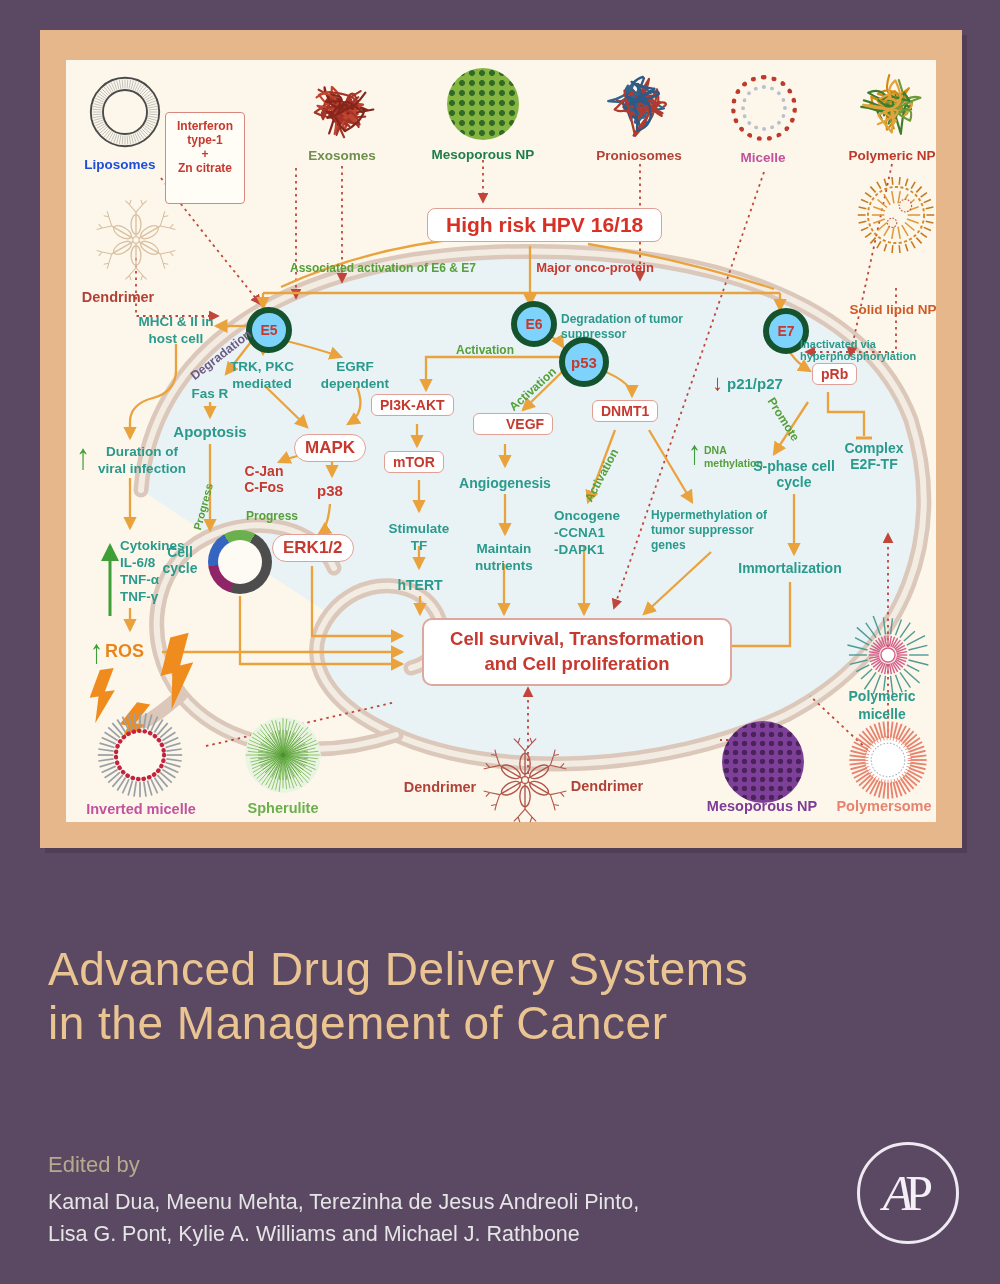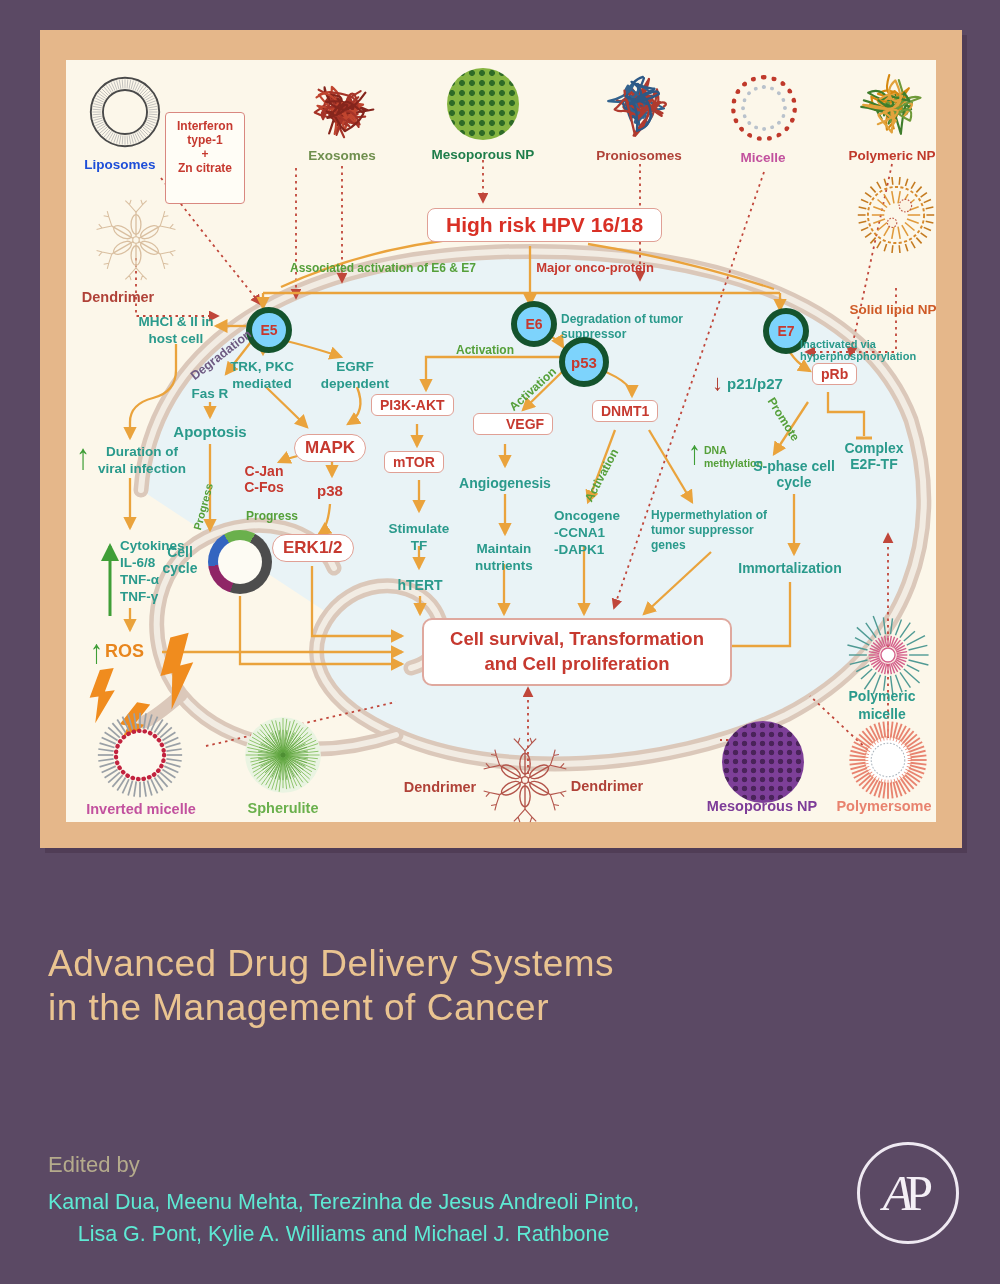--- a/index.html
+++ b/index.html
@@ -18,23 +18,23 @@
   .rbox{background:#fff;border:1.5px solid #e0a095;border-radius:14px;padding:3px 10px;color:#c6392f;font-size:17px;}
   .ncirc{width:34px;height:34px;border-radius:50%;border:6px solid #14532d;background:#7dd3fc;color:#c6392f;font-size:14px;display:flex;align-items:center;justify-content:center;}
   .line2 span{display:block;}
   .dots-green{background-color:#85b441;background-image:radial-gradient(#2f6b27 2.6px,rgba(0,0,0,0) 3.3px);background-size:10px 10px;border-radius:50%;}
   .dots-purple{background-color:#7d3f98;background-image:radial-gradient(#4a235a 2.4px,rgba(0,0,0,0) 3.1px);background-size:9px 9px;border-radius:50%;}
   .micelle-ring{border:5px dotted #c0392b;border-radius:50%;position:absolute;}
   .micelle-ring::before{content:"";position:absolute;inset:5px;border:4px dotted #b9c2cc;border-radius:50%;}
   .donut{border-radius:50%;background:conic-gradient(#6ab04c 0 28deg,#4d4d4d 28deg 198deg,#8f2566 198deg 262deg,#3465c0 262deg 330deg,#6ab04c 330deg 360deg);position:relative;}
   .donut::after{content:"";position:absolute;inset:10px;border-radius:50%;background:#fdfbf3;}
   .uparrow{color:#3f9e37;font-size:22px;line-height:1;}
-  .title{color:#eac491;font-size:37px;line-height:1.18;letter-spacing:.5px;}
+  .title{color:#eac491;font-size:46px;line-height:1.18;letter-spacing:.5px;}
   .edited{color:#b5ab8c;font-size:22px;}
-  .authors{color:#5eead4;font-size:21.5px;line-height:1.5;text-align:center;}
+  .authors{color:#e5e5e5;font-size:21.5px;line-height:1.5;}
   .aplogo{width:96px;height:96px;border-radius:50%;border:3px solid #efe9f2;color:#f4eff6;display:flex;align-items:center;justify-content:center;font-family:"Liberation Serif",serif;font-size:50px;}
   svg{display:block;}
 </style>
 </head>
 <body>
 
 <div class="abs frame"></div>
 
 <div class="abs panel">
 

